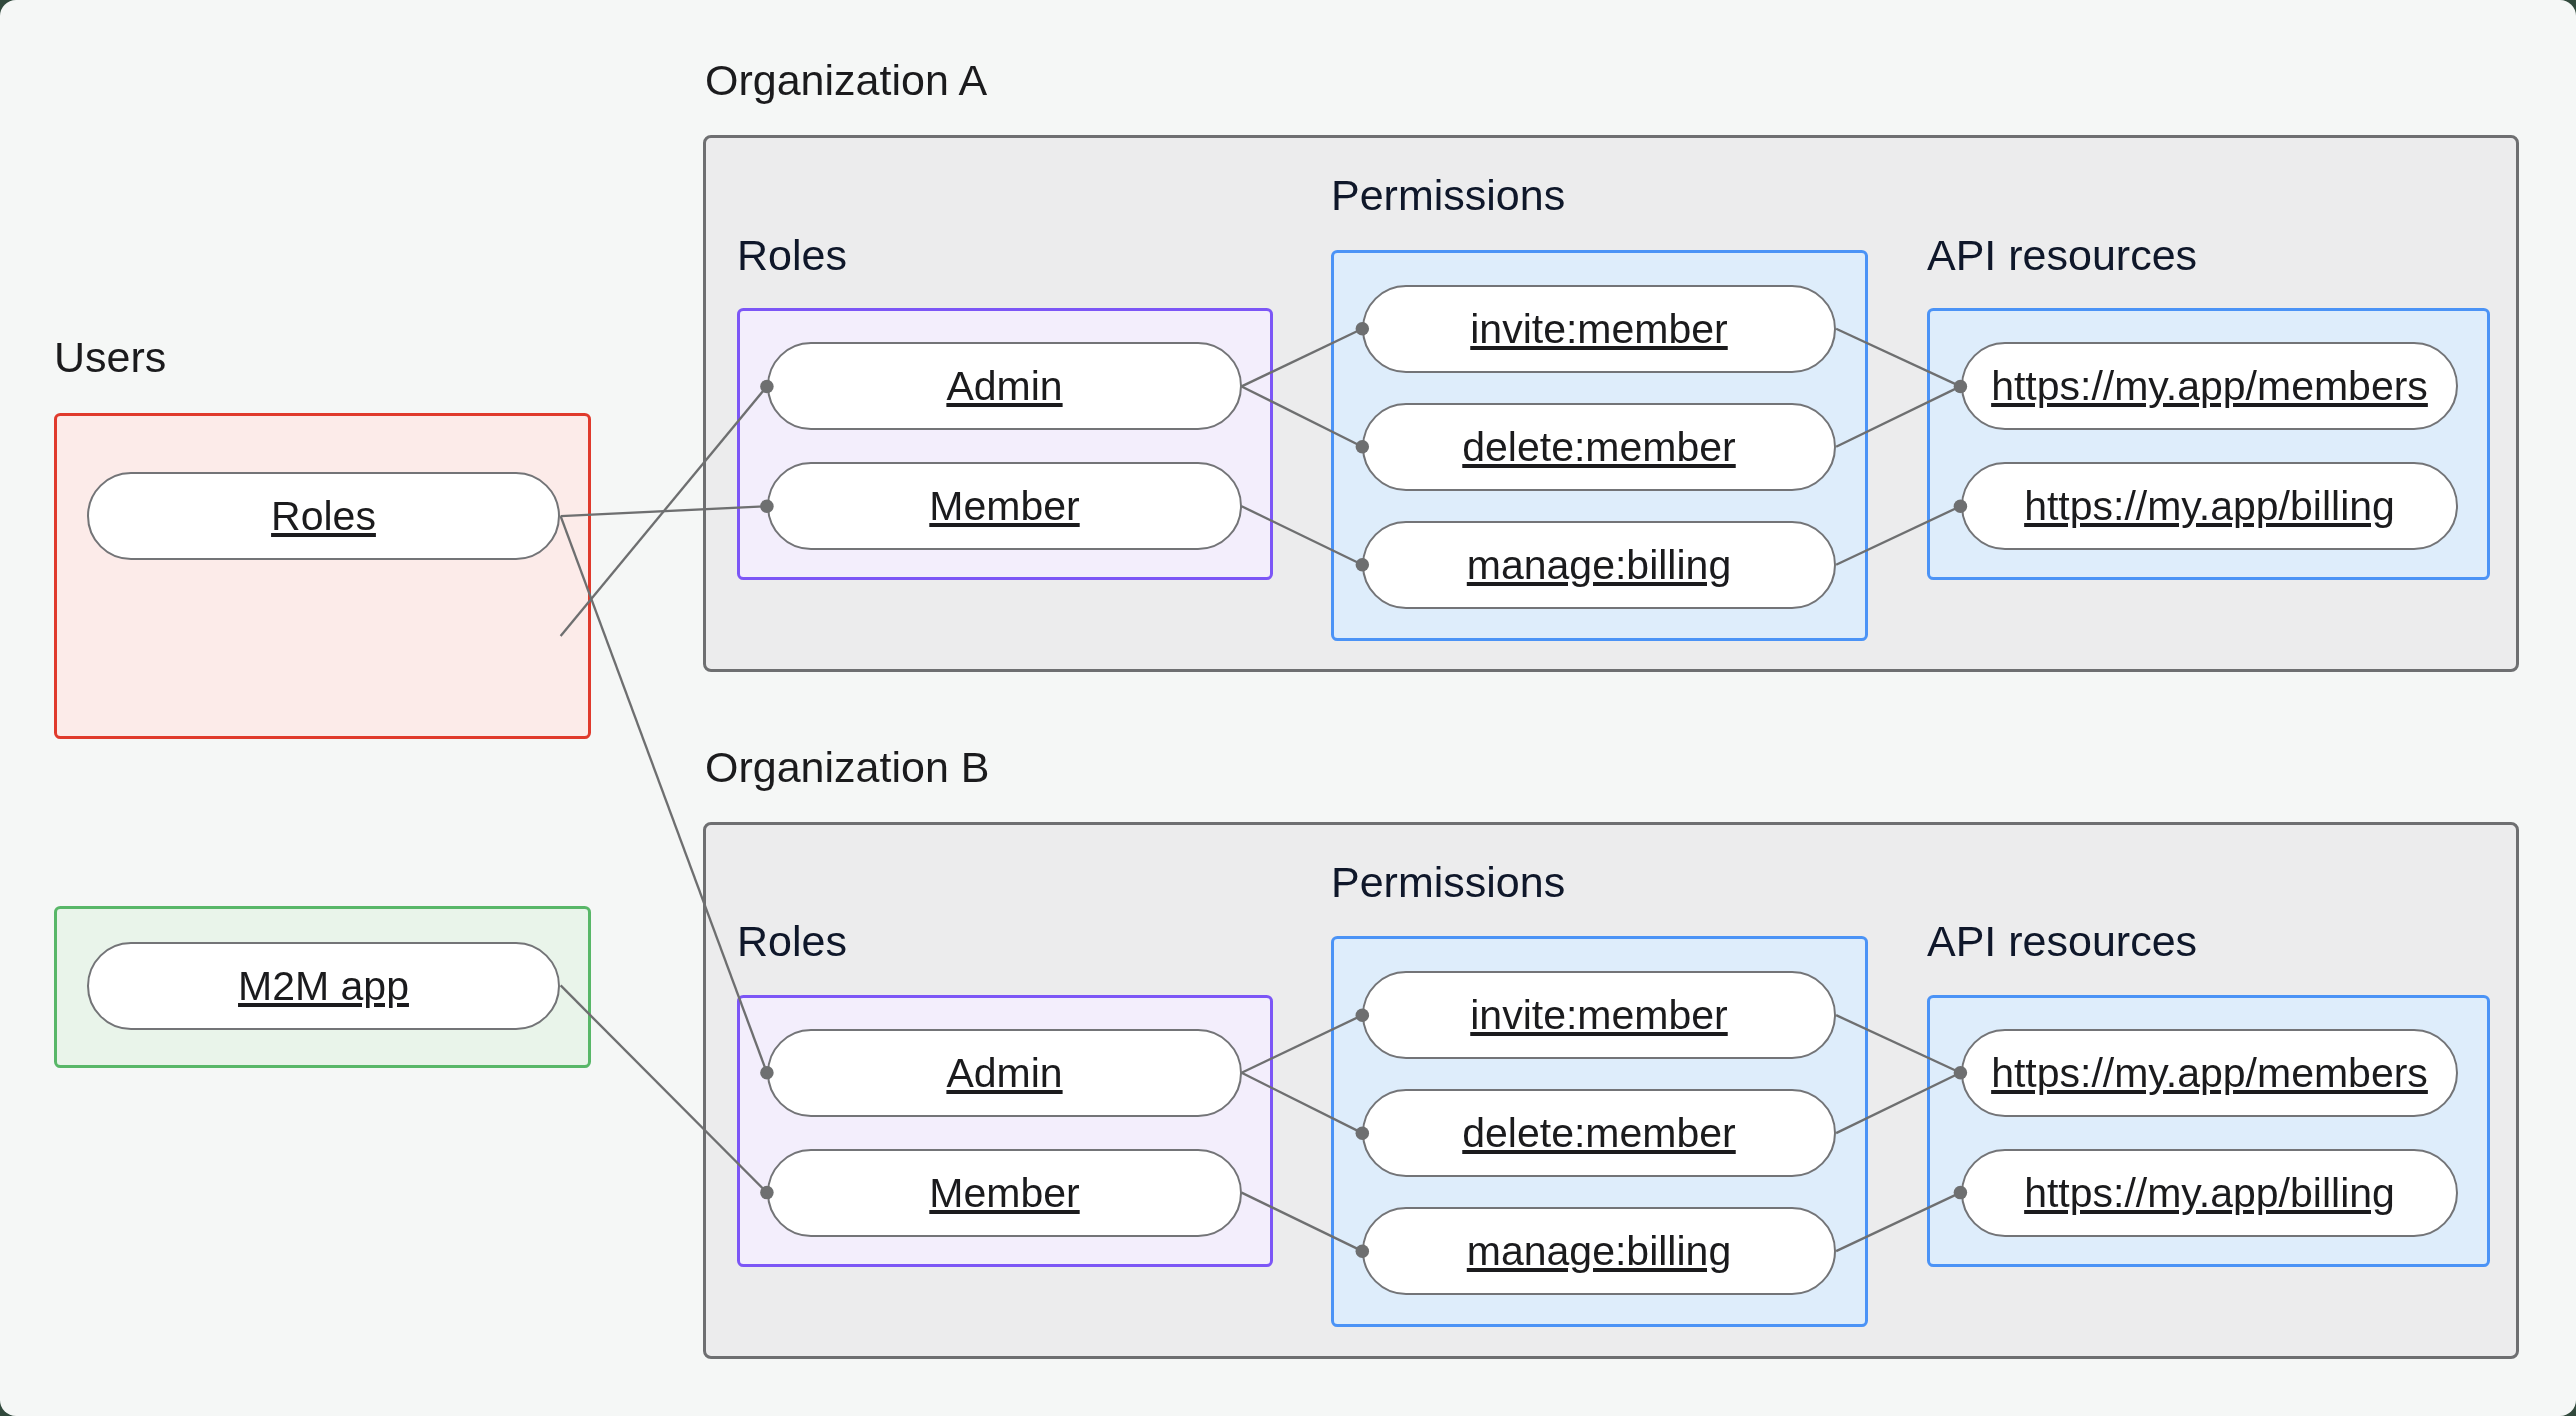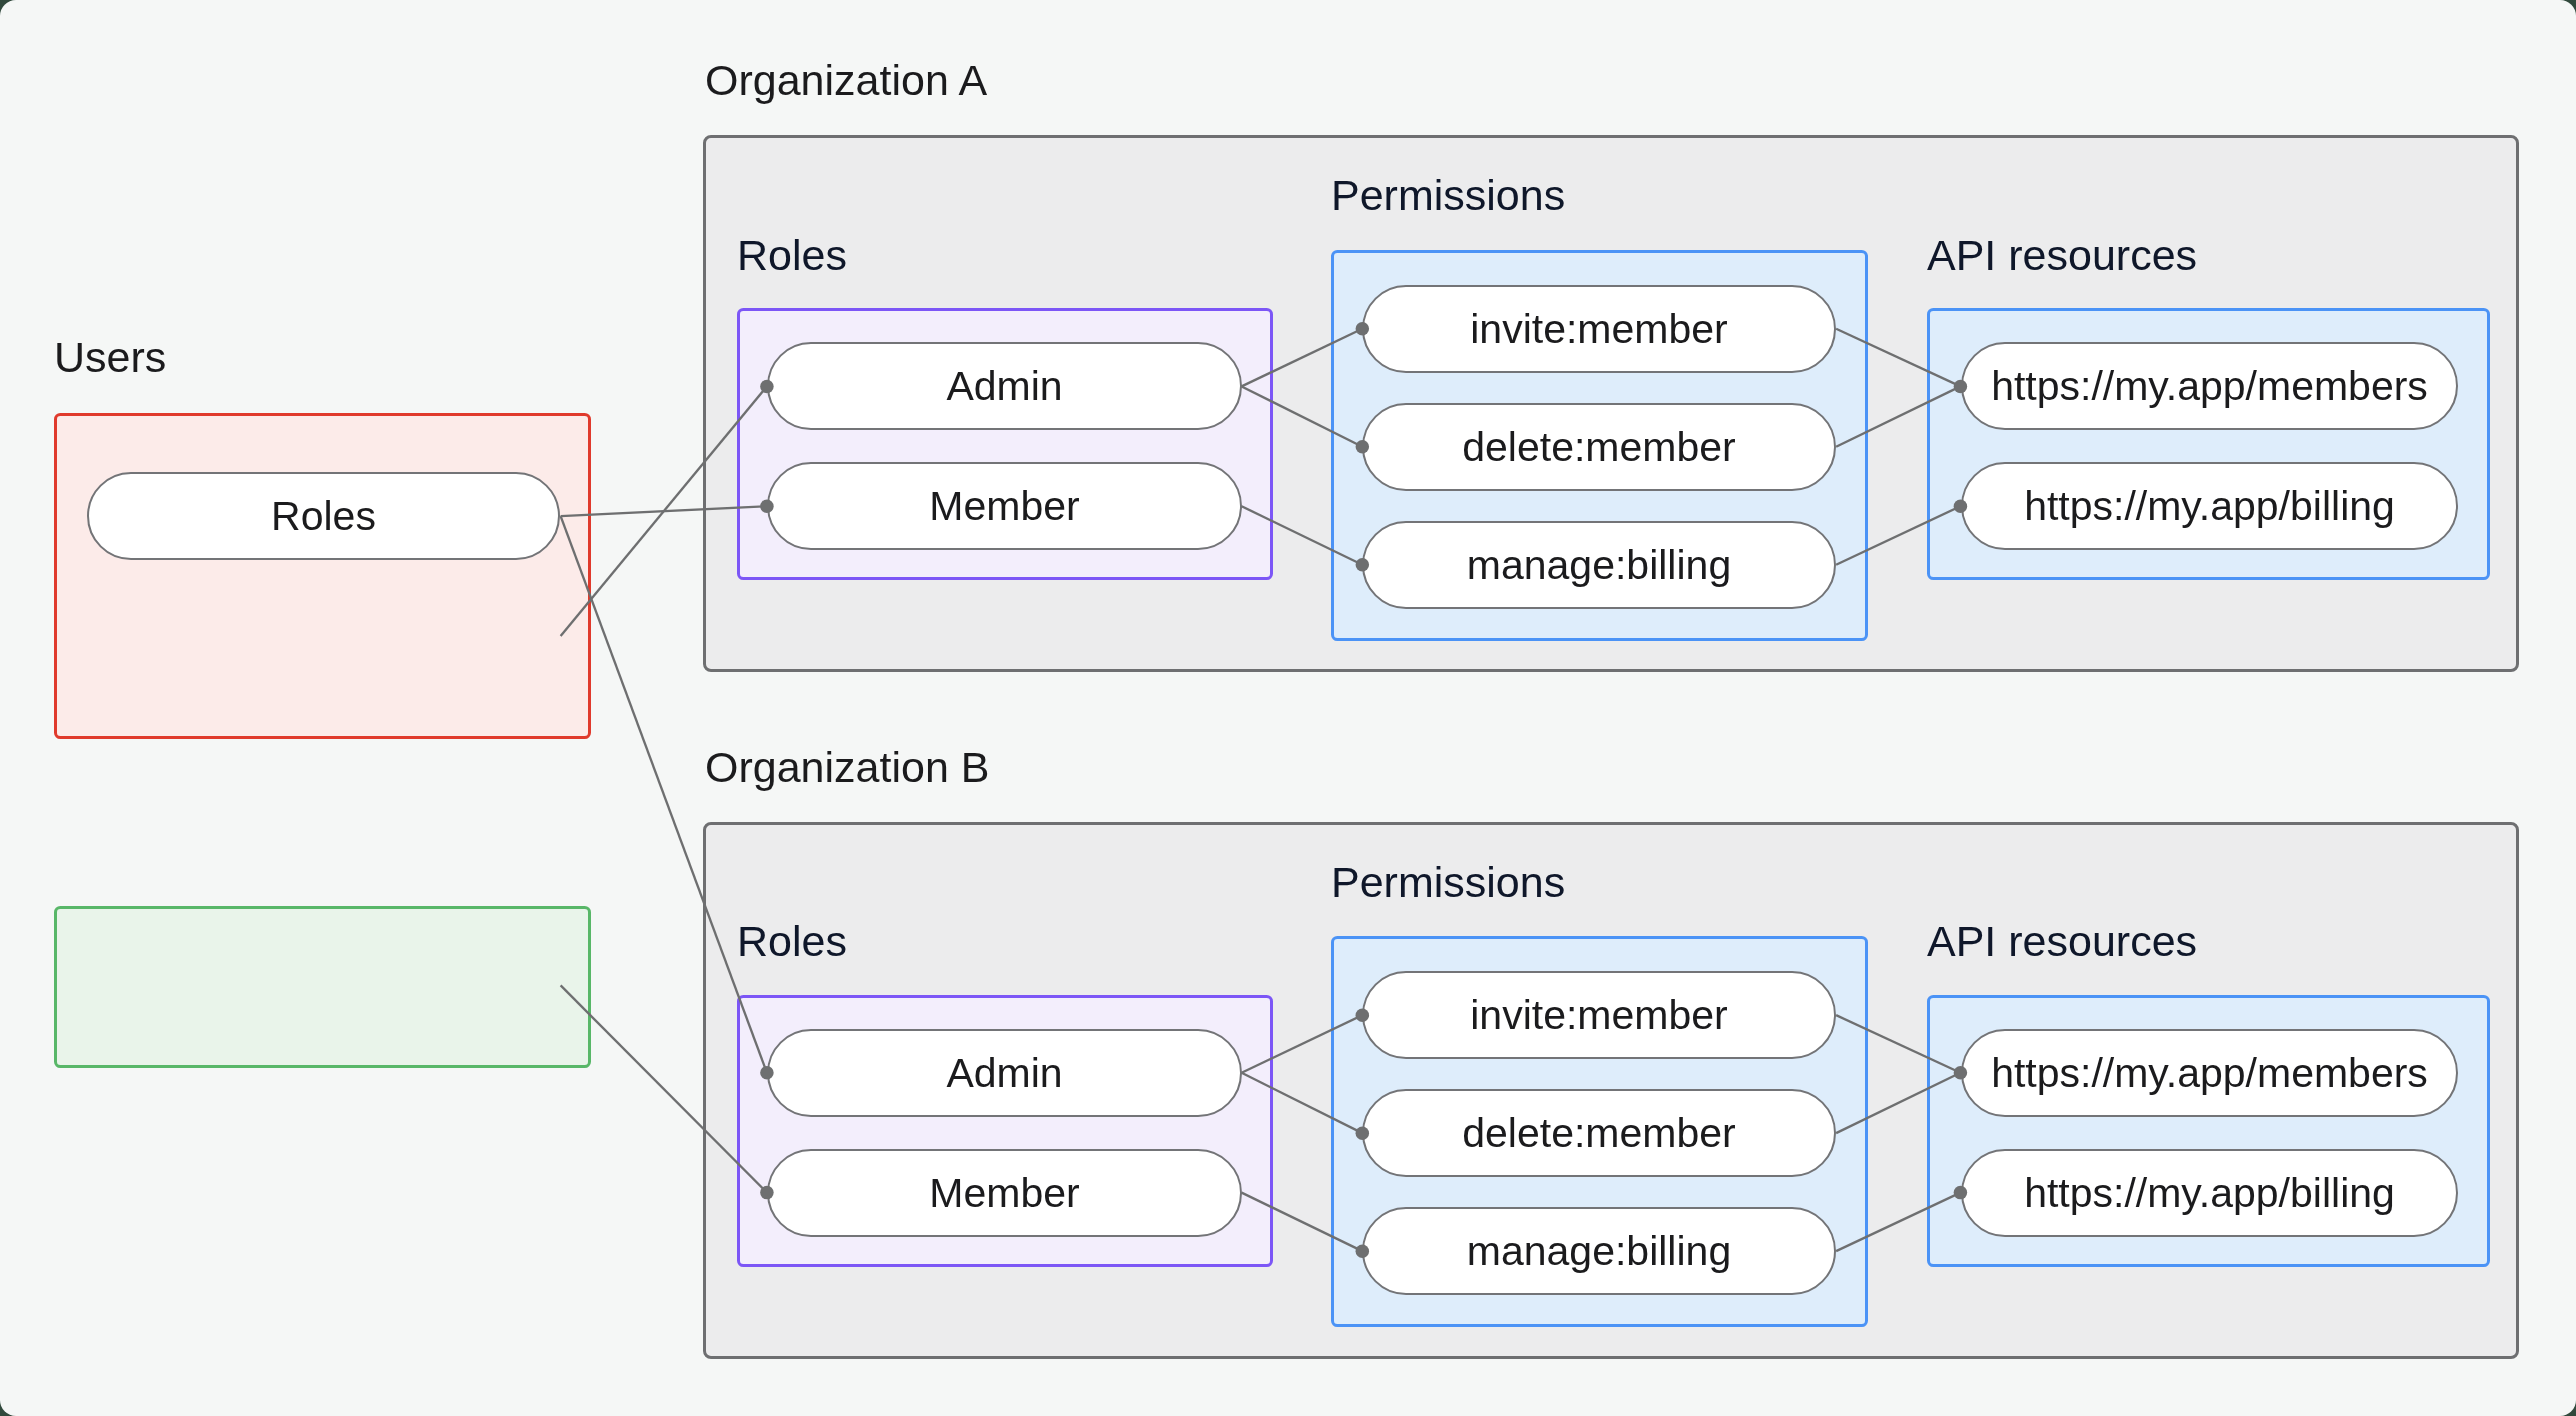--- a/index.html
+++ b/index.html
@@ -13,21 +13,21 @@
   .box{position:absolute;box-sizing:border-box;}
   .org-box{background:#ececed;border:3.2px solid #6e6f71;border-radius:8px;}
   .users-box{background:#fcebe9;border:3.2px solid #e03a2c;border-radius:6.3px;}
   .m2m-box{background:#e9f4ea;border:3.2px solid #58b768;border-radius:6.3px;}
   .roles-box{background:#f3eefc;border:3.2px solid #7c56f6;border-radius:6.3px;}
   .blue-box{background:#deedfb;border:3.2px solid #4b93f6;border-radius:6.3px;}
 
   .pill{position:absolute;box-sizing:border-box;height:88px;background:#ffffff;
         border:2.5px solid #737477;border-radius:44px;
         display:flex;align-items:center;justify-content:center;
-        font-size:41px;color:#1b1b1d;white-space:nowrap;}
+        font-size:41px;color:#1b1b1d;white-space:nowrap;text-decoration:underline;}
 
   svg.edges{position:absolute;left:0;top:0;width:2576px;height:1416px;pointer-events:none;}
   svg.edges line{stroke:#6e6f70;stroke-width:2.6;}
   svg.edges circle{fill:#6e6f70;}
 </style>
 </head>
 <body>
 
 <div class="stage">
 <div class="canvas">
@@ -50,20 +50,21 @@
   <div class="group-label" style="left:705px;top:742px">Organization B</div>
 
   <div class="inner-label" style="left:737px;top:230px">Roles</div>
   <div class="inner-label" style="left:1331px;top:170px">Permissions</div>
   <div class="inner-label" style="left:1927px;top:230px">API resources</div>
   <div class="inner-label" style="left:737px;top:916px">Roles</div>
   <div class="inner-label" style="left:1331px;top:857px">Permissions</div>
   <div class="inner-label" style="left:1927px;top:916px">API resources</div>
 
   <div class="pill" style="left:87px;top:472px;width:473px">Roles</div>
+  <div class="pill" style="left:87px;top:942px;width:473px">M2M app</div>
 
   <div class="pill" style="left:767px;top:342px;width:475px">Admin</div>
   <div class="pill" style="left:767px;top:462px;width:475px">Member</div>
   <div class="pill" style="left:1362px;top:285px;width:474px">invite:member</div>
   <div class="pill" style="left:1362px;top:403px;width:474px">delete:member</div>
   <div class="pill" style="left:1362px;top:521px;width:474px">manage:billing</div>
   <div class="pill" style="left:1961px;top:342px;width:497px">https://my.app/members</div>
   <div class="pill" style="left:1961px;top:462px;width:497px">https://my.app/billing</div>
 
   <div class="pill" style="left:767px;top:1029px;width:475px">Admin</div>

